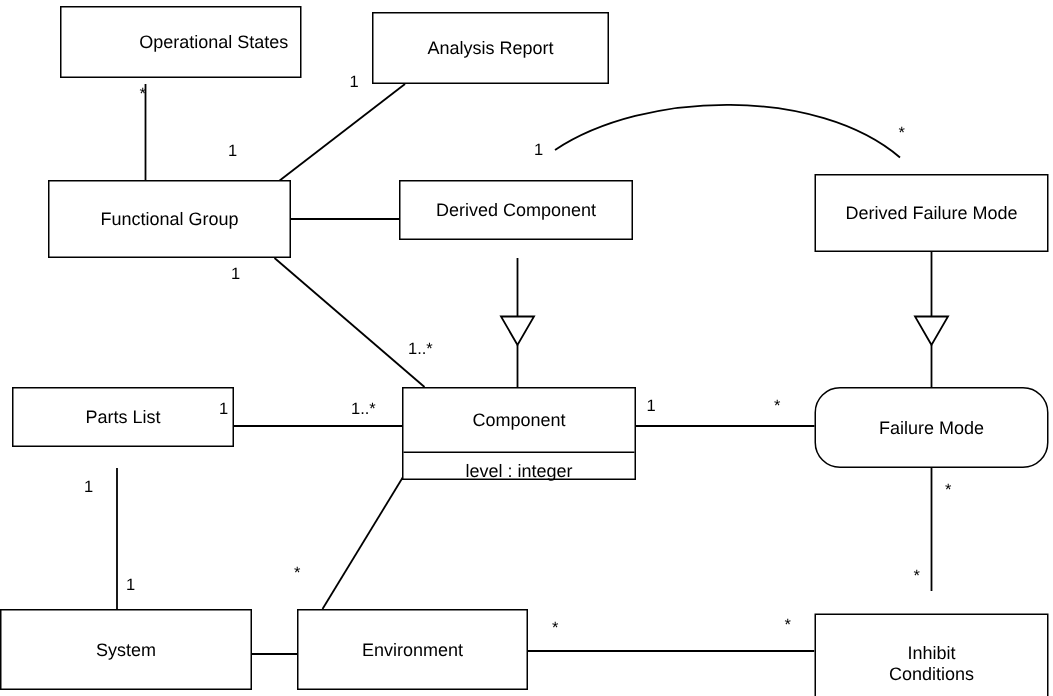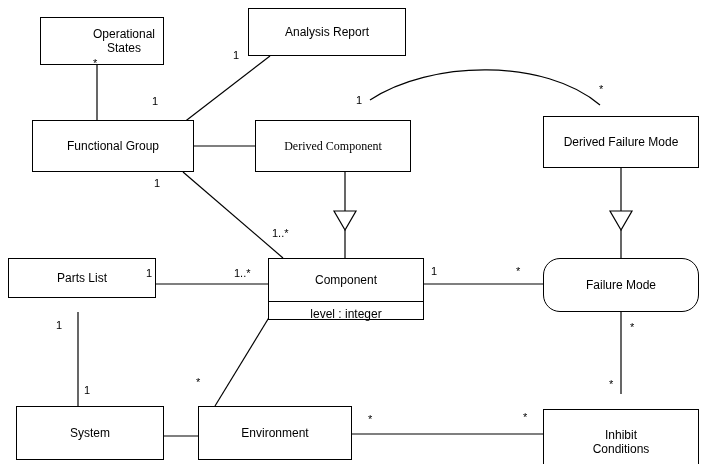--- a/index.html
+++ b/index.html
@@ -95,54 +95,54 @@
 
     <line x1="621" y1="312" x2="621" y2="394" stroke="#000" stroke-width="1.2"></line>
 
     <line x1="156" y1="436" x2="198" y2="436" stroke="#000" stroke-width="1.2"></line>
 
     <line x1="352" y1="434" x2="543" y2="434" stroke="#000" stroke-width="1.2"></line>
 
     <line x1="215" y1="406" x2="276" y2="306" stroke="#000" stroke-width="1.2"></line>
   </svg>
 
-  <div class="node" style="left:40px; top:17px; width:124px; height:48px;padding-left:44px;">
+  <div class="node" style="left:40px; top:4px; width:161px; height:48px;padding-left:44px;">
     <div class="title">Operational States</div>
   </div>
 
   <div class="node" style="left:248px; top:8px; width:158px; height:48px;">
     <div class="title">Analysis Report</div>
   </div>
 
   <div class="node" style="left:32px; top:120px; width:162px; height:52px;">
     <div class="title">Functional Group</div>
   </div>
 
-  <div class="node" style="left:255px; top:120px; width:156px; height:52px;font-family:Liberation Serif, serif;">
+  <div class="node" style="left:266px; top:120px; width:156px; height:40px;">
     <div class="title">Derived Component</div>
   </div>
 
   <div class="node" style="left:543px; top:116px; width:156px; height:52px;">
     <div class="title">Derived Failure Mode</div>
   </div>
 
   <div class="node" style="left:8px; top:258px; width:148px; height:40px;">
     <div class="title">Parts List</div>
   </div>
 
   <div class="node with-compartment" style="left:268px; top:258px; width:156px; height:62px;">
     <div class="title">Component</div>
     <div class="compartment">level : integer</div>
   </div>
 
   <div class="node" style="left:543px; top:258px; width:156px; height:54px;border-radius:17px;">
     <div class="title">Failure Mode</div>
   </div>
 
-  <div class="node" style="left:16px; top:406px; width:148px; height:54px;">
+  <div class="node" style="left:0; top:406px; width:168px; height:54px;">
     <div class="title">System</div>
   </div>
 
   <div class="node" style="left:198px; top:406px; width:154px; height:54px;">
     <div class="title">Environment</div>
   </div>
 
   <div class="node" style="left:543px; top:409px; width:156px; height:66px;">
     <div class="title">Inhibit
 Conditions</div>

